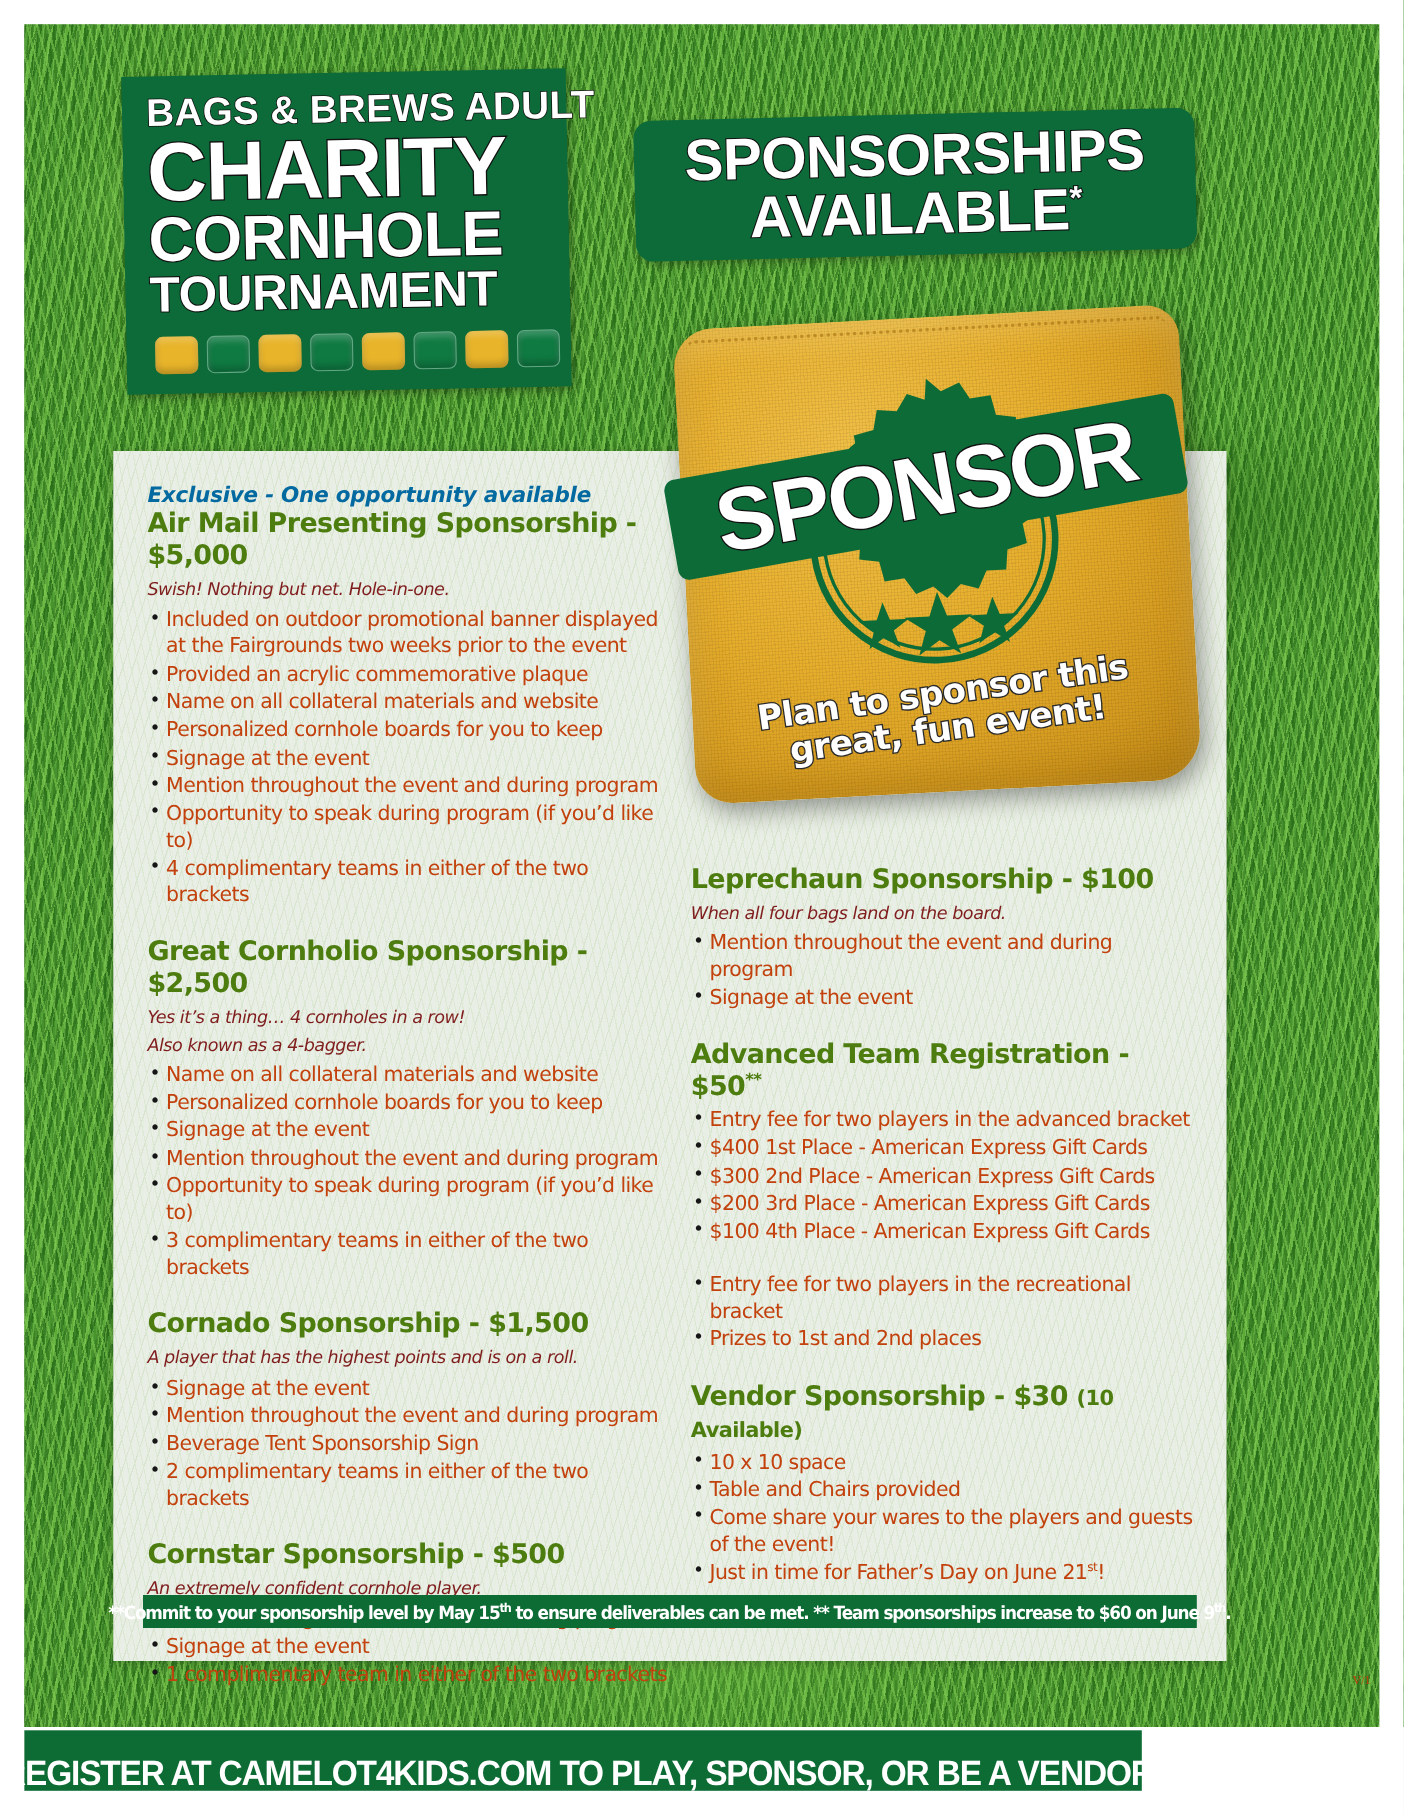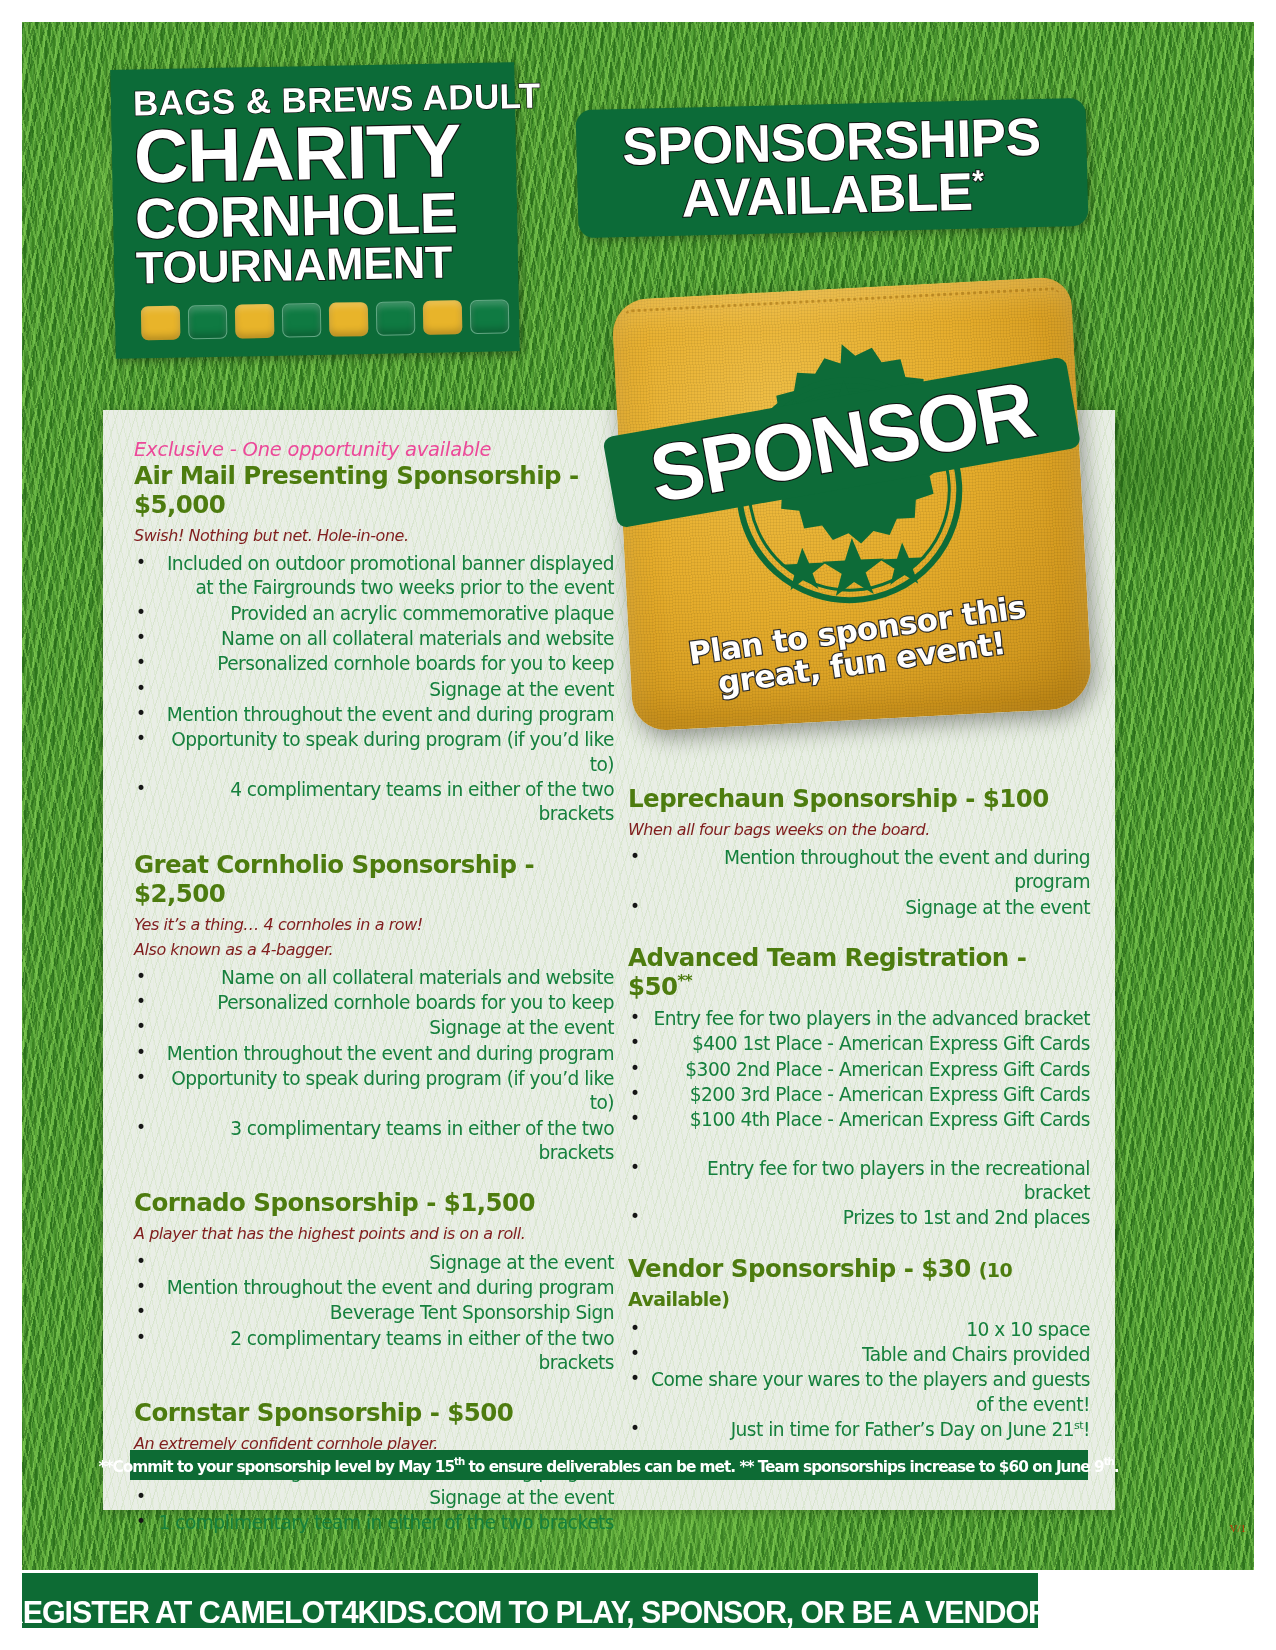--- a/index.html
+++ b/index.html
@@ -112,42 +112,42 @@
       repeating-linear-gradient(-72deg, rgba(188,212,168,0.7) 0 1px, rgba(0,0,0,0) 1px 9px),
       repeating-linear-gradient(95deg, rgba(225,238,210,0.7) 0 1px, rgba(0,0,0,0) 1px 5px);
   }
 
   .col{ position:absolute; z-index:10; }
   .col-left{ left:134px; top:438px; width:480px; }
   .col-right{ left:628px; top:785px; width:462px; }
 
   .eyebrow{
     font-family:"DejaVu Sans", sans-serif;
-    font-size:19.5px; font-weight:normal; font-style:italic; color:#ec4899;
+    font-size:19.5px; font-weight:bold; font-style:italic; color:#0369a1;
     letter-spacing:-0.2px; margin-bottom:1px;
   }
   h2.sec-head{
     font-family:"DejaVu Sans", sans-serif;
     font-size:24.5px; font-weight:bold; color:#4d7c0f;
     letter-spacing:-0.55px; line-height:1.18; margin-bottom:5px;
   }
   h2.sec-head .avail{ font-size:19px; }
   .sec-head sup{ font-size:15px; }
   .tagline{
     font-family:"DejaVu Sans", sans-serif;
     font-size:16px; font-style:italic; color:#7f1d1d;
     letter-spacing:-0.45px; line-height:1.32; margin-bottom:4px;
   }
   ul.bullets{ list-style:none; margin-top:6px; }
   ul.bullets.tight{ margin-top:2px; }
   ul.bullets li{
     font-family:"DejaVu Sans", sans-serif;
-    font-size:18.6px; color:#15803d; line-height:1.31;
+    font-size:18.6px; color:#c2410c; line-height:1.31;
     letter-spacing:-0.52px;
-    padding-left:17px; position:relative; margin-bottom:1px;text-align:right;
+    padding-left:17px; position:relative; margin-bottom:1px;
   }
   ul.bullets li:before{
     content:"•"; position:absolute; left:2px; top:-1px; font-size:17px; color:#161616;
   }
   .blk{ margin-bottom:24px; }
   .blk:last-child{ margin-bottom:0; }
 
   
   .sponsor-bag{
     position:absolute; left:622px; top:288px; width:460px; height:432px; z-index:20;
@@ -304,21 +304,21 @@
       <li>1 complimentary team in either of the two brackets</li>
     </ul>
   </div>
 
 </div>
 
 <div class="col col-right">
 
   <div class="blk">
     <h2 class="sec-head">Leprechaun Sponsorship - $100</h2>
-    <div class="tagline">When all four bags weeks on the board.</div>
+    <div class="tagline">When all four bags land on the board.</div>
     <ul class="bullets">
       <li>Mention throughout the event and during program</li>
       <li>Signage at the event</li>
     </ul>
   </div>
 
   <div class="blk">
     <h2 class="sec-head"><span>Advanced Team Registration - $50</span><sup>**</sup></h2>
     <ul class="bullets tight">
       <li>Entry fee for two players in the advanced bracket</li>

